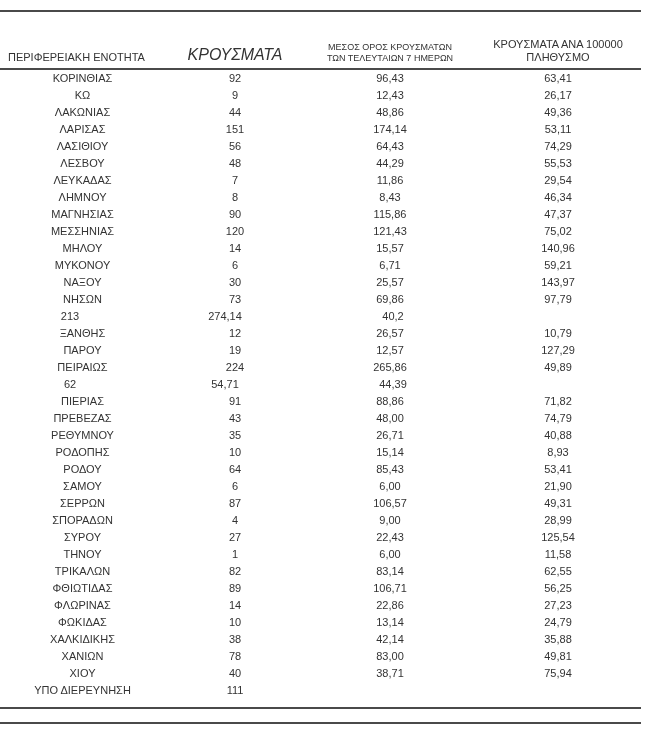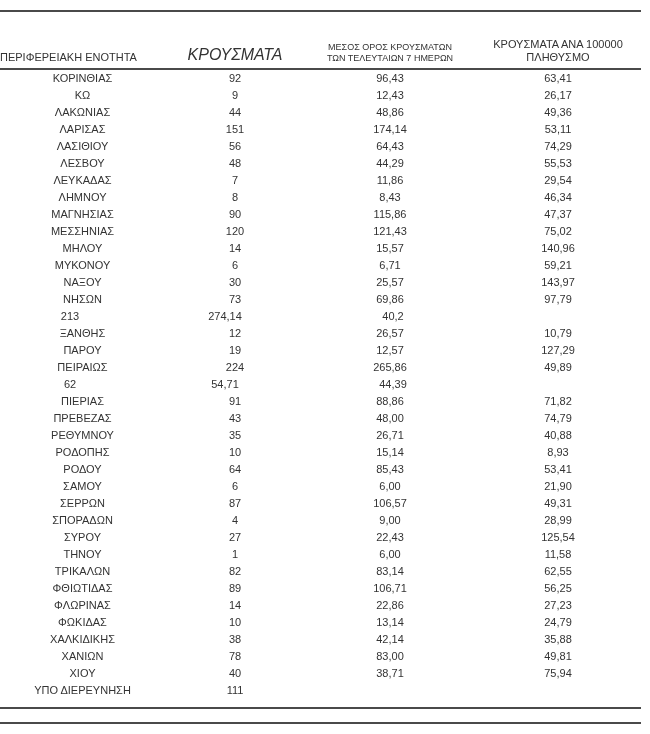--- a/index.html
+++ b/index.html
@@ -40,20 +40,21 @@
   .col4 { width: 166px; }
 
   .hcell {
     box-sizing: border-box;
     text-align: center;
     padding-bottom: 3px;
     line-height: 1.15;
   }
   .hcell.col1 {
     text-align: left;
+    padding-left: 8px;
     font-size: 11px;
   }
   .hcell.col2 { font-size: 16px; font-style: italic; }
   .hcell.col3 { font-size: 9px; line-height: 11px; }
   .hcell.col4 { font-size: 11px; line-height: 13px; }
 
   .tbody {
     position: absolute;
     top: 70px; left: 0;
     width: 641px;

